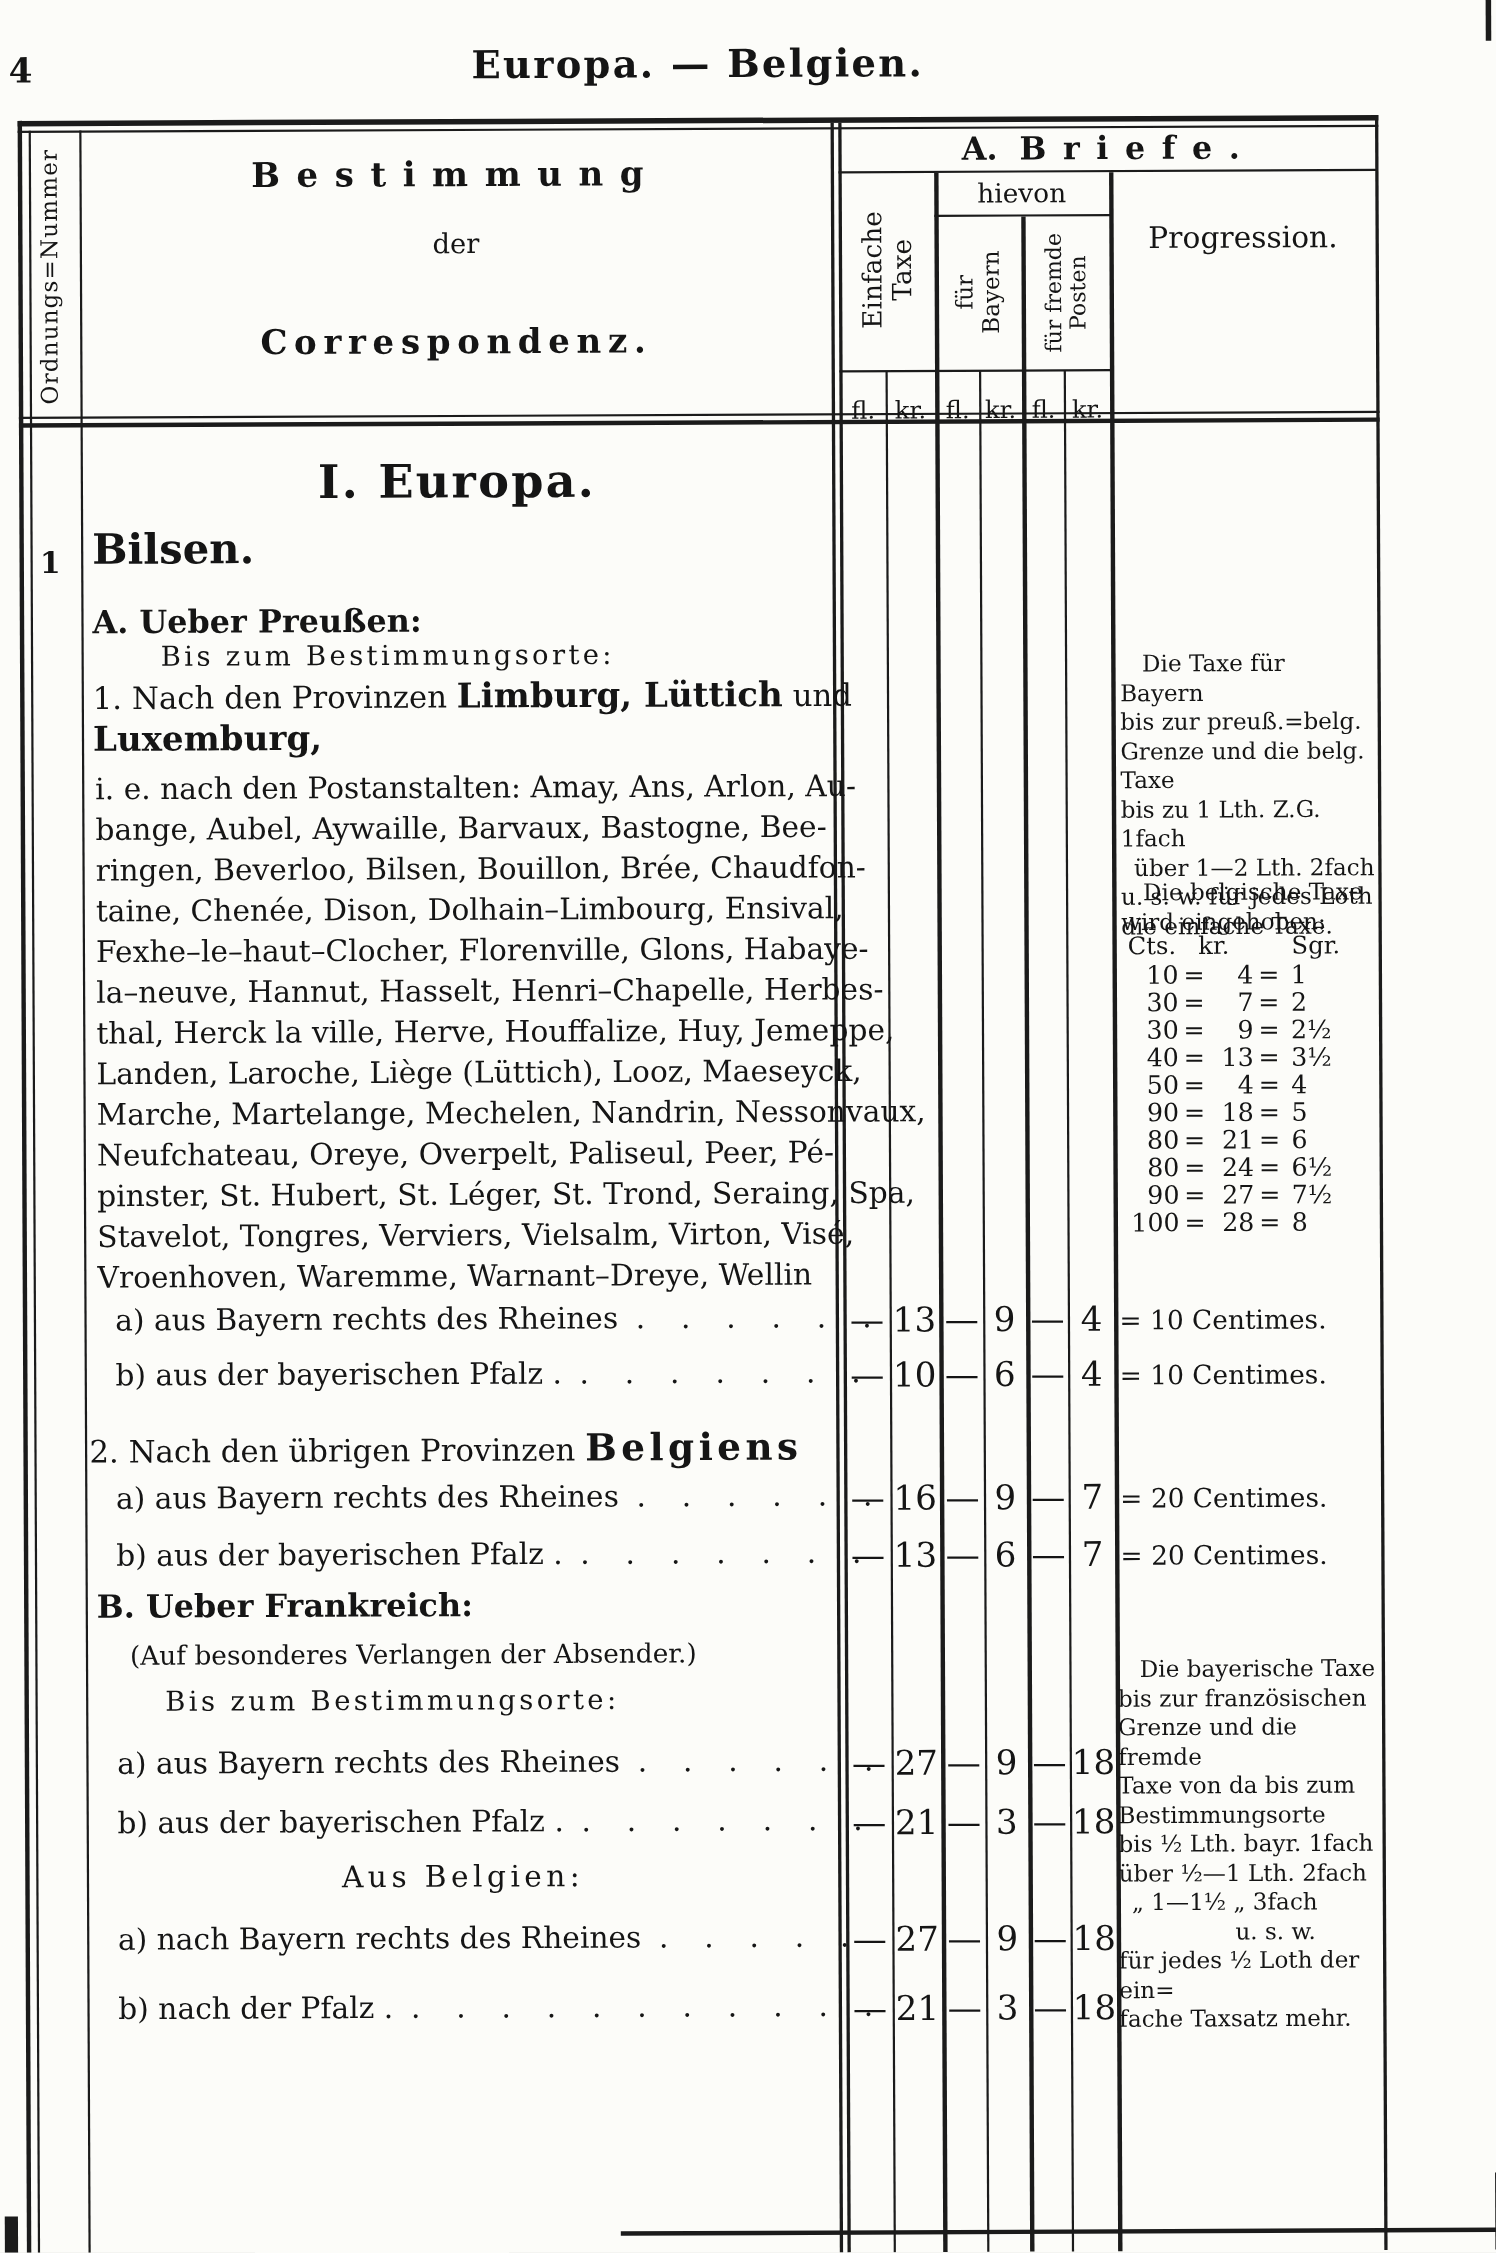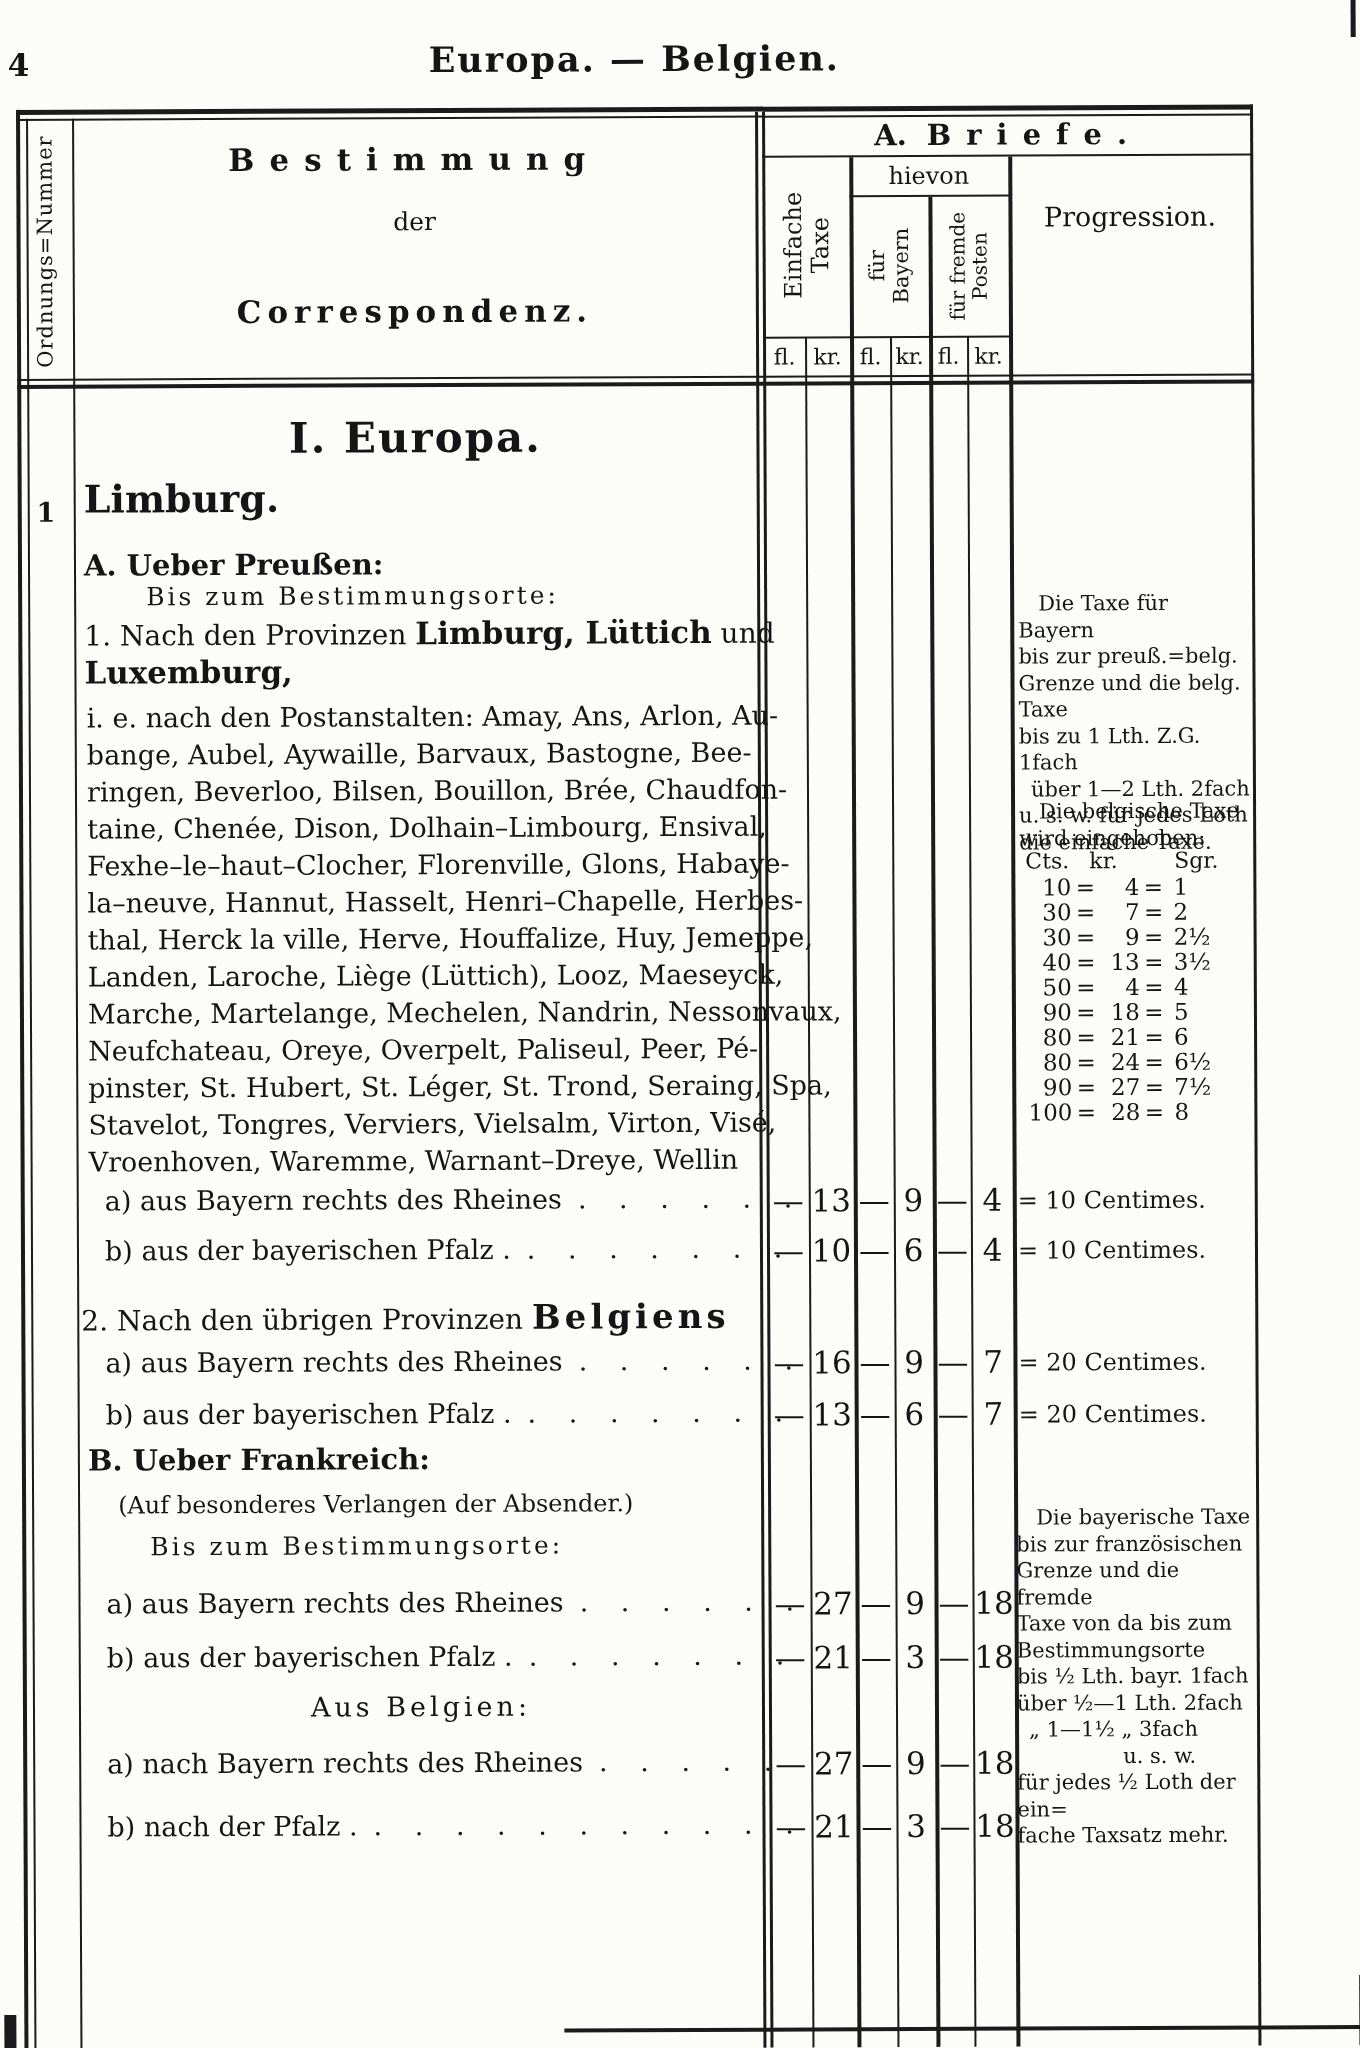--- a/index.html
+++ b/index.html
@@ -18,21 +18,21 @@
   .h-briefe{left:768px;top:116px;width:488px;height:40px;font-size:29px;font-weight:bold;line-height:40px;text-align:center;}
   .h-briefe .sp{letter-spacing:15px;margin-left:20px;}
   .h-hievon{left:853px;top:159px;width:159px;height:37px;font-size:24px;line-height:37px;text-align:center;}
   .h-prog{left:1012px;top:196px;width:243px;height:46px;font-size:27px;line-height:46px;text-align:center;}
   .vh-einfache{left:768px;top:160px;width:85px;height:172px;font-size:24px;}
   .vh-bayern{left:853px;top:200px;width:79px;height:134px;font-size:21px;}
   .vh-fremde{left:932px;top:200px;width:80px;height:134px;font-size:20px;}
   .h-bestimmung{left:76px;top:140px;width:684px;text-align:center;font-size:31px;font-weight:bold;letter-spacing:15px;}
   .h-der{left:76px;top:206px;width:684px;text-align:center;font-size:25px;}
   .h-corr{left:76px;top:292px;width:684px;text-align:center;font-size:31px;font-weight:bold;letter-spacing:6px;}
-  .unit{position:absolute;top:341px;height:30px;font-size:22px;line-height:33px;text-align:center;}
+  .unit{position:absolute;top:358px;height:30px;font-size:22px;line-height:33px;text-align:center;}
   
   .b-europa{left:76px;top:412px;width:684px;text-align:center;font-size:42px;font-weight:bold;letter-spacing:2px;}
   .b-num{left:20px;top:494px;width:56px;text-align:center;font-size:27px;font-weight:bold;}
   .b-belgien{left:86px;top:474px;font-size:38px;font-weight:bold;}
   .b-head2{left:86px;top:546px;font-size:29px;font-weight:bold;}
   .b-biszum{left:148px;top:580px;font-size:25px;letter-spacing:3px;}
   .b-p1{left:86px;top:614px;font-size:28px;}
   .b-p1 .big{font-size:31px;font-weight:bold;}
   .b-p1b2{left:86px;top:652px;font-size:31px;font-weight:bold;}
   .list{left:88px;top:697px;width:664px;font-size:27px;}
@@ -127,21 +127,21 @@
 
   <div class="unit" style="left:767px;width:41px;">fl.</div>
   <div class="unit" style="left:808px;width:45px;">kr.</div>
   <div class="unit" style="left:854px;width:39px;">fl.</div>
   <div class="unit" style="left:893px;width:39px;">kr.</div>
   <div class="unit" style="left:933px;width:37px;">fl.</div>
   <div class="unit" style="left:970px;width:43px;">kr.</div>
 
   <div class="abs b-europa">I. Europa.</div>
   <div class="abs b-num">1</div>
-  <div class="abs b-belgien">Limburg.</div>
+  <div class="abs b-belgien">Bilsen.</div>
   <div class="abs b-head2">A. Ueber Preußen:</div>
   <div class="abs b-biszum">Bis zum Bestimmungsorte:</div>
   <div class="abs b-p1"><span>1. Nach den Provinzen </span><span class="big">Limburg, Lüttich</span><span> und</span></div>
   <div class="abs b-p1b2">Luxemburg,</div>
 
   <div class="abs list">
     <div>i. e. nach den Postanstalten: Amay, Ans, Arlon, Au-</div>
     <div>bange, Aubel, Aywaille, Barvaux, Bastogne, Bee-</div>
     <div>ringen, Beverloo, Bilsen, Bouillon, Brée, Chaudfon-</div>
     <div>taine, Chenée, Dison, Dolhain–Limbourg, Ensival,</div>

